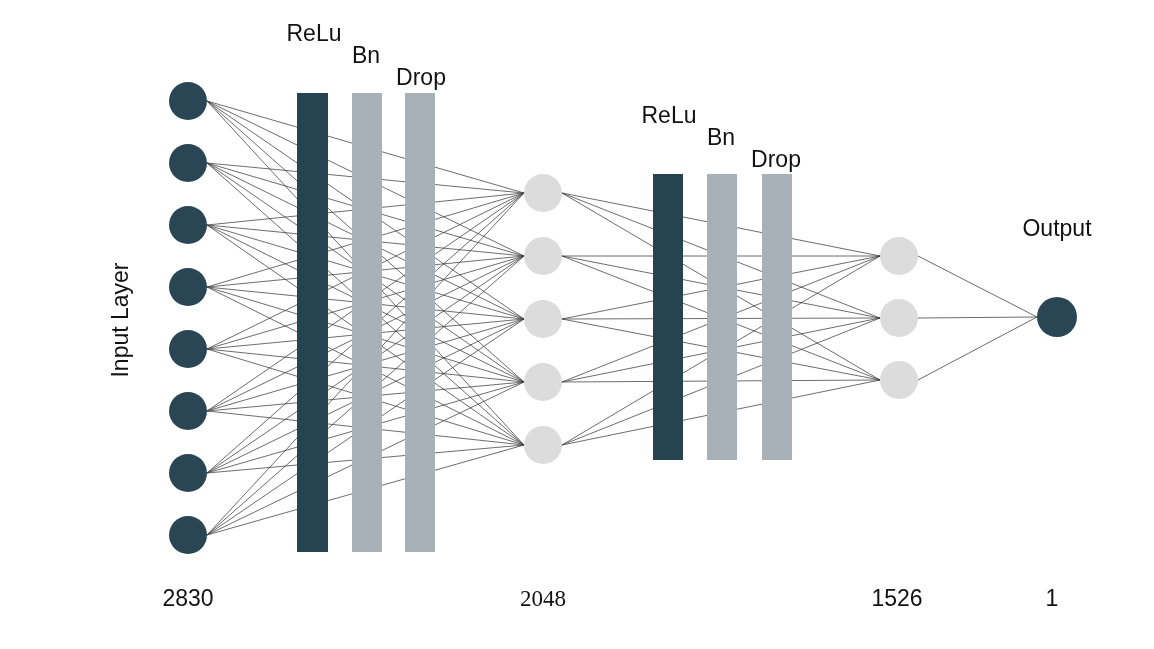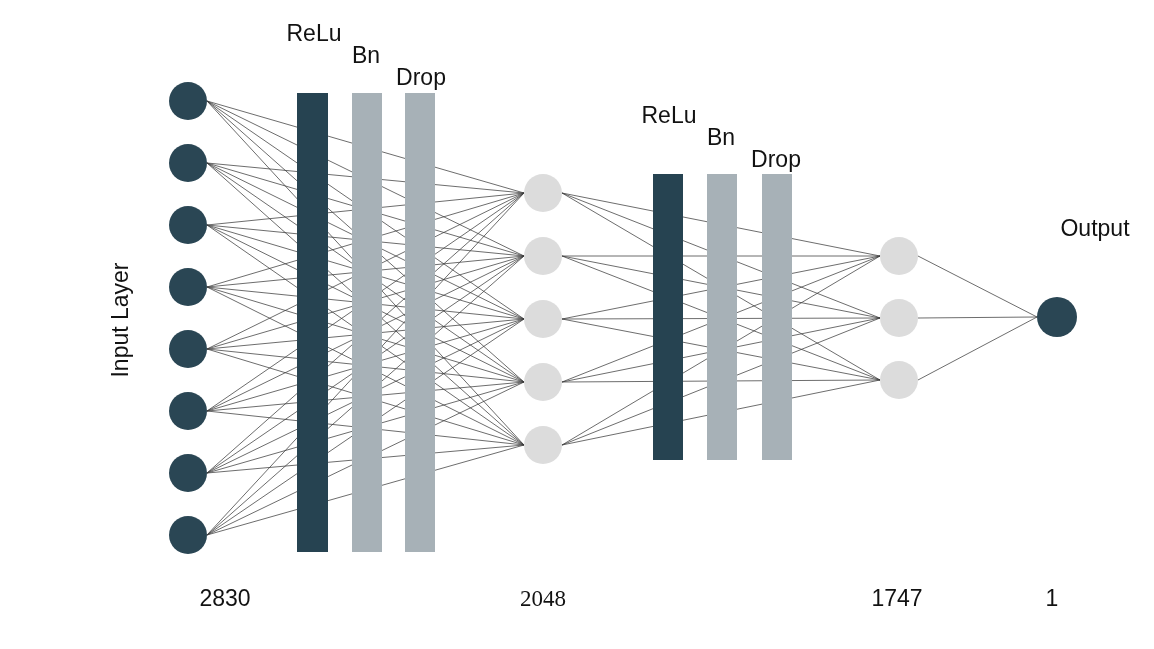--- a/index.html
+++ b/index.html
@@ -125,20 +125,20 @@
   <div class="lbl rot" style="left:120px; top:320px;">Input Layer</div>
 
   <div class="lbl" style="left:314px; top:33px;">ReLu</div>
   <div class="lbl" style="left:366px; top:55px;">Bn</div>
   <div class="lbl" style="left:421px; top:77px;">Drop</div>
 
   <div class="lbl" style="left:669px; top:115px;">ReLu</div>
   <div class="lbl" style="left:721px; top:137px;">Bn</div>
   <div class="lbl" style="left:776px; top:159px;">Drop</div>
 
-  <div class="lbl" style="left:1057px; top:228px;margin-left:38px;">Output</div>
+  <div class="lbl" style="left:1057px; top:228px;">Output</div>
 
-  <div class="lbl" style="left:188px; top:598px;margin-left:37px;">2830</div>
+  <div class="lbl" style="left:188px; top:598px;">2830</div>
   <div class="lbl" style="left:543px; top:598px;font-family:Liberation Serif, serif;">2048</div>
-  <div class="lbl" style="left:897px; top:598px;">1747</div>
+  <div class="lbl" style="left:897px; top:598px;">1526</div>
   <div class="lbl" style="left:1052px; top:598px;">1</div>
 
 </div>
 
 </body></html>

